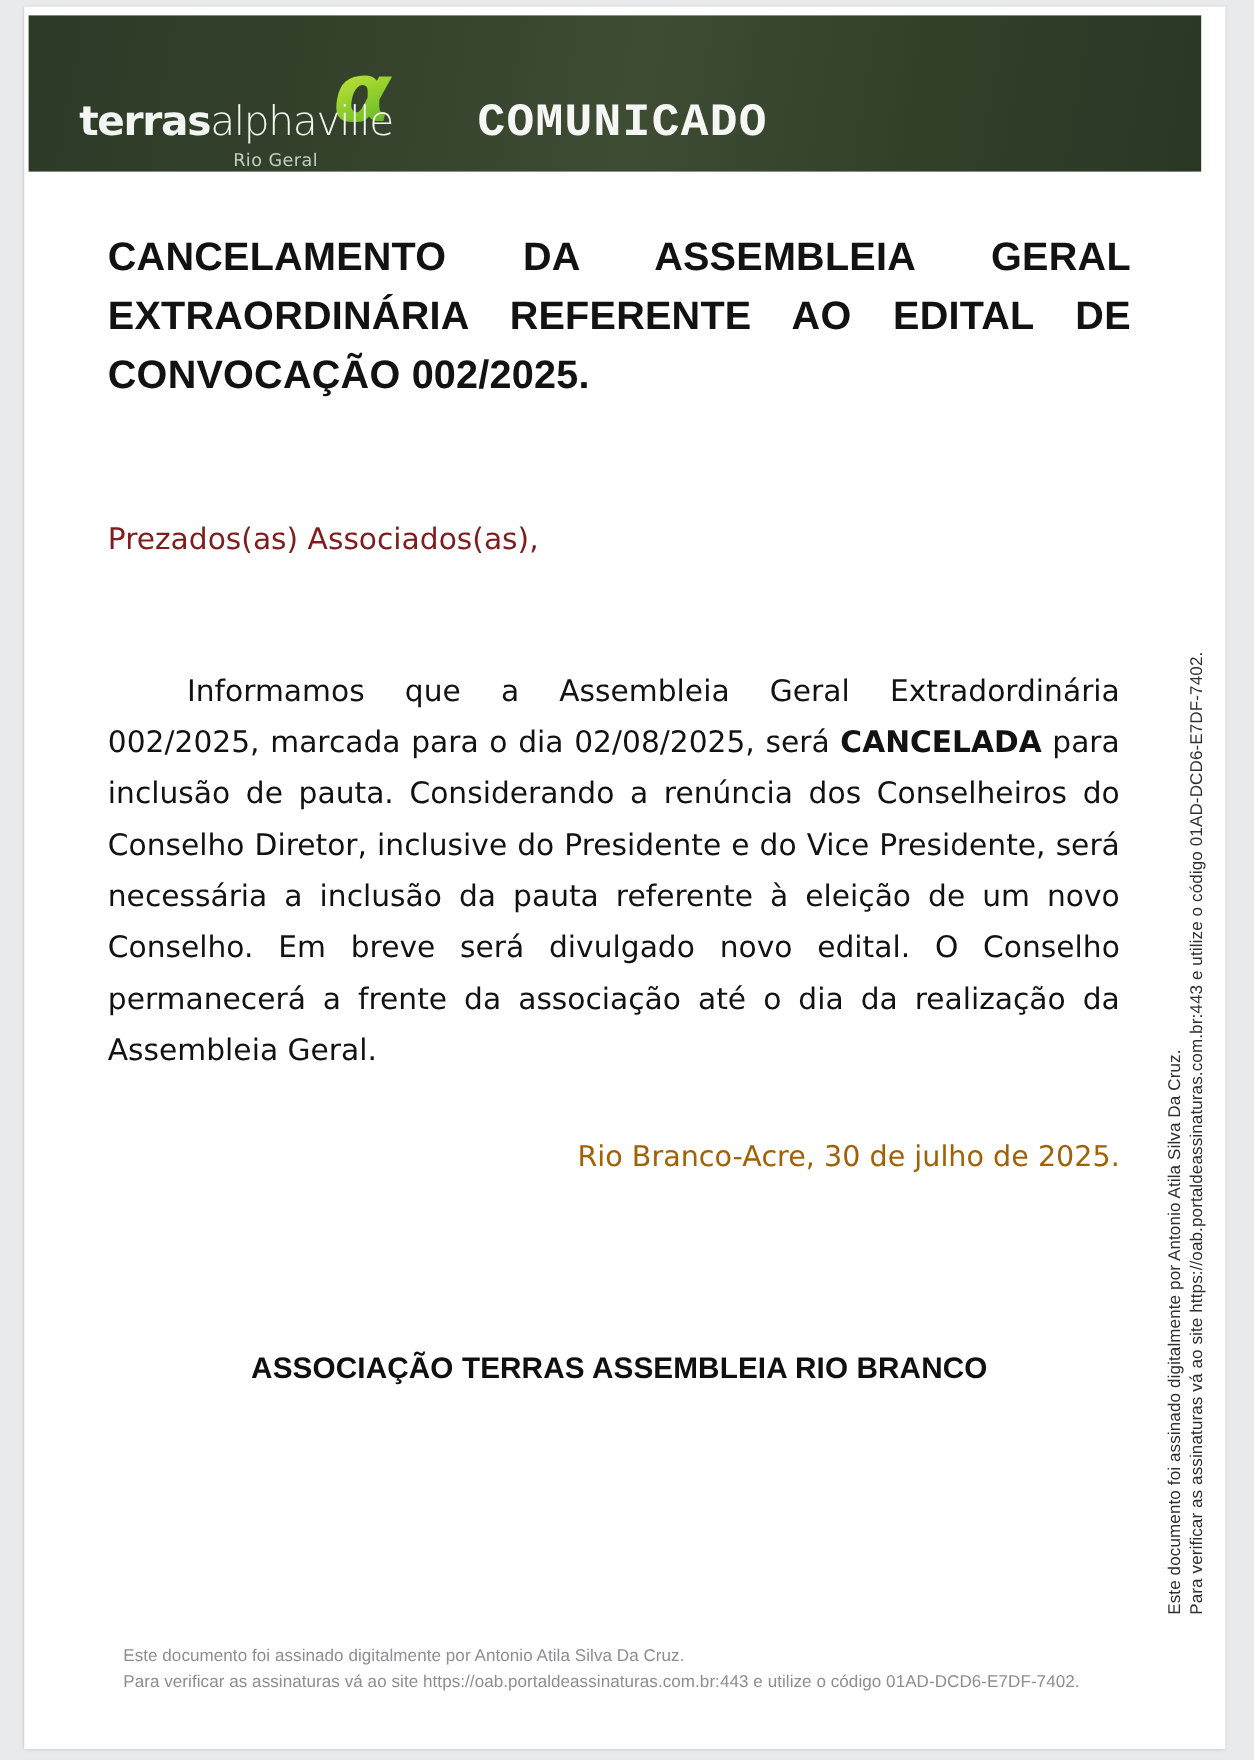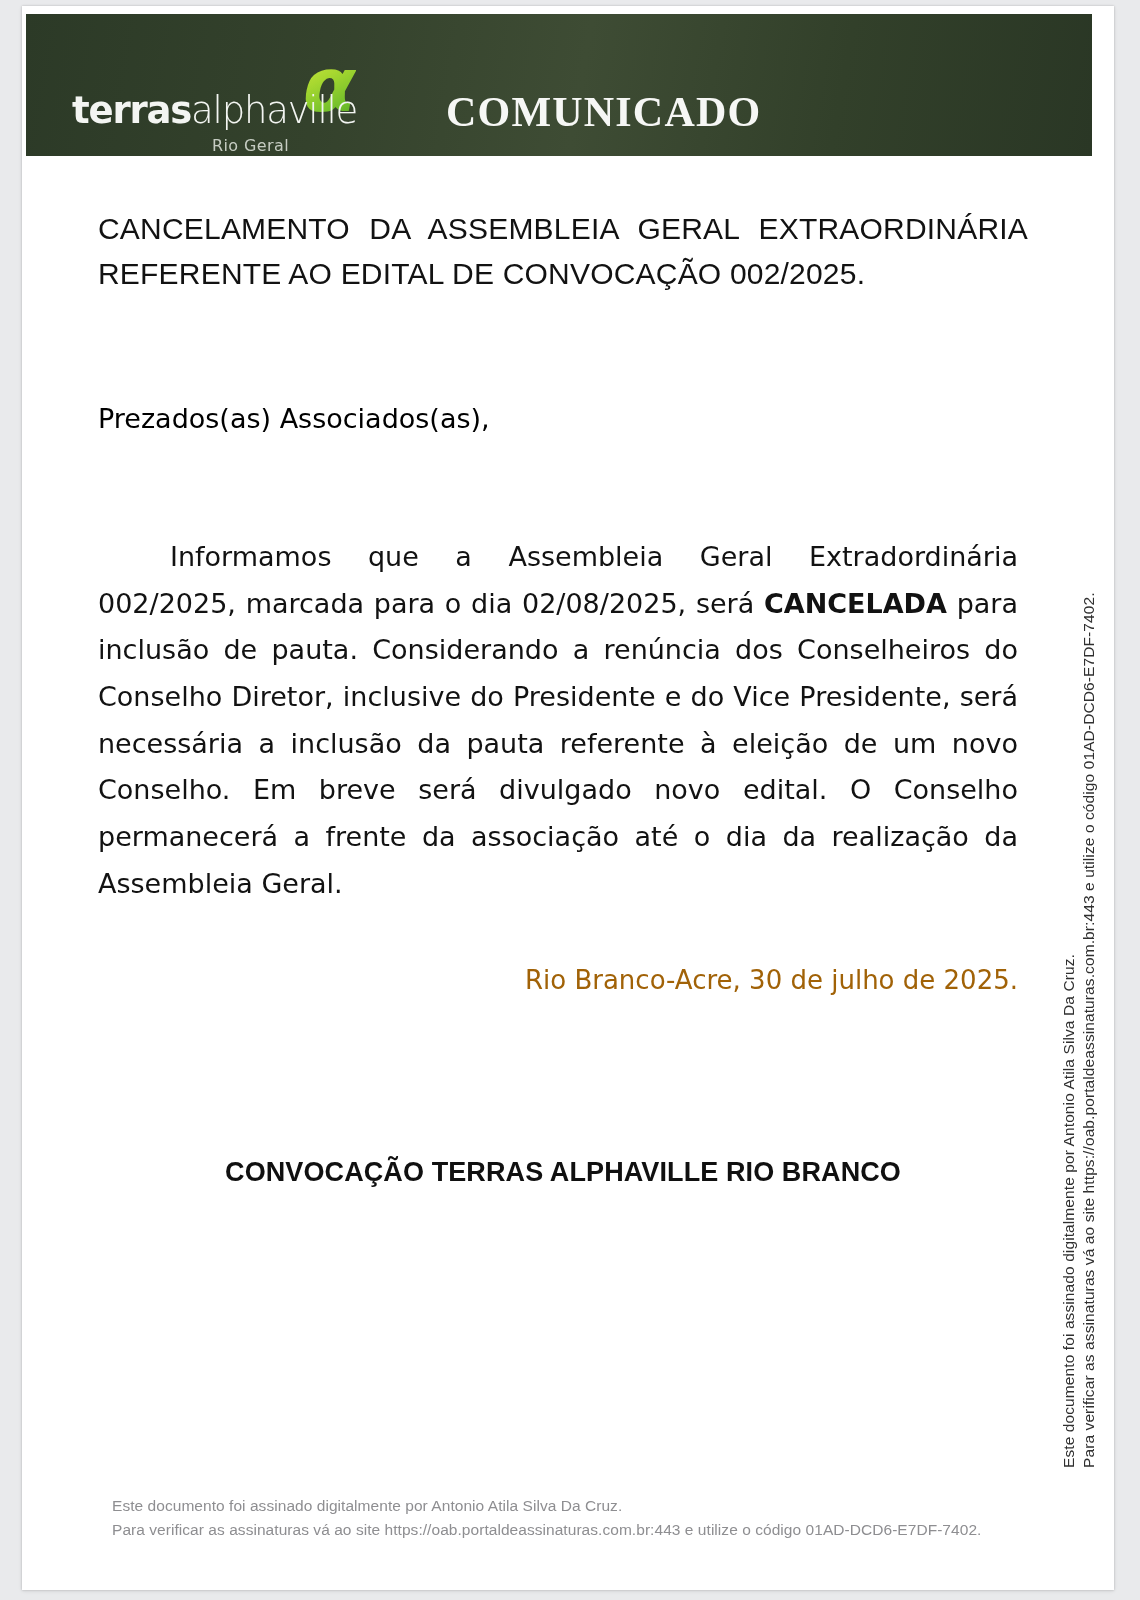--- a/index.html
+++ b/index.html
@@ -88,47 +88,46 @@
     white-space: nowrap;
   }
   .banner-title {
     position: absolute;
     left: 408px;
     top: 74px;
     font-size: 42px;
     font-weight: 700;
     letter-spacing: 1.2px;
     color: #f6f7f5;
-    font-family: Liberation Serif, serif;
-    white-space: nowrap;
-    margin-left: 12px;
+    font-family: Liberation Mono, monospace;
+    white-space: nowrap;
   }
 
   
   .content {
     position: absolute;
     left: 76px;
     top: 200px;
     width: 930px;
   }
   .doc-title {
     font-family: "Liberation Sans", sans-serif;
-    font-size: 30px;
-    font-weight: 400;
+    font-size: 36px;
+    font-weight: 700;
     line-height: 1.50;
     letter-spacing: 0.2px;
     color: #121212;
     text-align: justify;
     width: 930px;
   }
   .salutation {
     margin-top: 104px;
     font-family: "DejaVu Sans", sans-serif;
     font-size: 27px;
-    color: #000000;
+    color: #7f1d1d;
     line-height: 1.4;
   }
   .para {
     margin-top: 96px;
     font-family: "DejaVu Sans", sans-serif;
     font-size: 27px;
     line-height: 1.73;
     color: #121212;
     text-align: justify;
     text-indent: 72px;
@@ -210,21 +209,21 @@
   <div class="content">
 
     <div class="doc-title">CANCELAMENTO DA ASSEMBLEIA GERAL EXTRAORDINÁRIA REFERENTE AO EDITAL DE CONVOCAÇÃO 002/2025.</div>
 
     <div class="salutation">Prezados(as) Associados(as),</div>
 
     <div class="para"><span>Informamos que a Assembleia Geral Extradordinária 002/2025, marcada para o dia 02/08/2025, será </span><b>CANCELADA</b><span> para inclusão de pauta. Considerando a renúncia dos Conselheiros do Conselho Diretor, inclusive do Presidente e do Vice Presidente, será necessária a inclusão da pauta referente à eleição de um novo Conselho. Em breve será divulgado novo edital. O Conselho permanecerá a frente da associação até o dia da realização da Assembleia Geral.</span></div>
 
     <div class="dateline">Rio Branco-Acre, 30 de julho de 2025.</div>
 
-    <div class="signature">CONVOCAÇÃO TERRAS ALPHAVILLE RIO BRANCO</div>
+    <div class="signature">ASSOCIAÇÃO TERRAS ASSEMBLEIA RIO BRANCO</div>
   </div>
 
   <div class="side-stamp">
     <div class="rot l1">Este documento foi assinado digitalmente por Antonio Atila Silva Da Cruz.</div>
     <div class="rot l2">Para verificar as assinaturas vá ao site https://oab.portaldeassinaturas.com.br:443 e utilize o código 01AD-DCD6-E7DF-7402.</div>
   </div>
 
   <div class="footer">
     <div>Este documento foi assinado digitalmente por Antonio Atila Silva Da Cruz.</div>
     <div>Para verificar as assinaturas vá ao site https://oab.portaldeassinaturas.com.br:443 e utilize o código 01AD-DCD6-E7DF-7402.</div>

